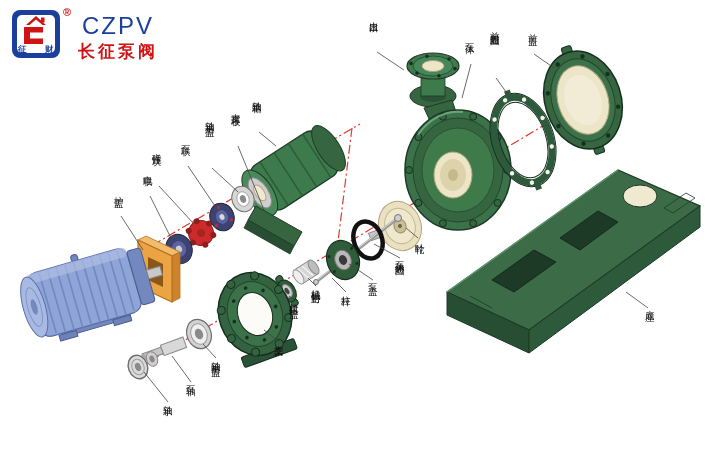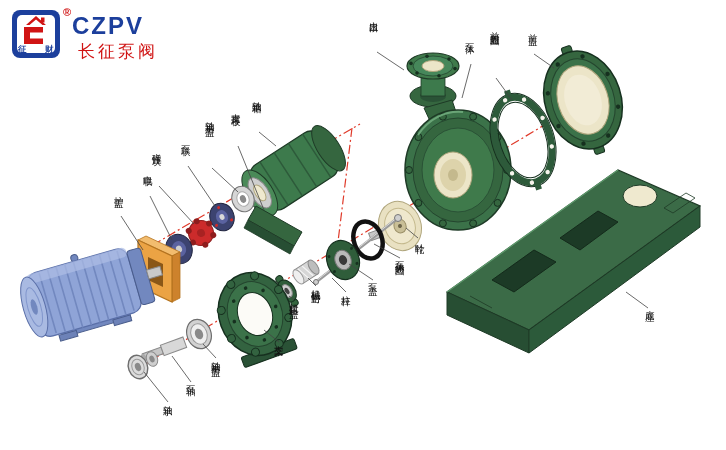--- a/index.html
+++ b/index.html
@@ -7,23 +7,23 @@
          font-family:"Liberation Sans","DejaVu Sans",sans-serif;}
   .stage svg.draw{position:absolute;left:0;top:0;}
   
   .lbl{position:absolute;writing-mode:vertical-rl;text-orientation:upright;
        font-size:9.5px;line-height:1.12;letter-spacing:1.5px;color:#111;
        font-family:"DejaVu Sans",sans-serif;white-space:nowrap;user-select:none;}
   
   .logo{position:absolute;left:12px;top:8px;width:220px;height:56px;}
   .logo .emblem{position:absolute;left:0;top:2px;}
   .logo .reg{position:absolute;left:51px;top:-2px;color:#d01414;font-size:11px;font-weight:bold;}
-  .logo .acronym{position:absolute;left:60px;top:4px;color:#1c3f9c;font-size:24px;
-                 font-weight:bold;letter-spacing:2px;font-family:"Liberation Sans",sans-serif;}
-  .logo .cn{position:absolute;left:66px;top:32px;color:#d01414;font-size:17px;font-weight:normal;
+  .logo .acronym{position:absolute;left:70px;top:4px;color:#1c3f9c;font-size:24px;
+                 font-weight:normal;letter-spacing:2px;font-family:"Liberation Sans",sans-serif;}
+  .logo .cn{position:absolute;left:66px;top:32px;color:#d01414;font-size:17px;font-weight:bold;
             letter-spacing:3px;font-family:"DejaVu Sans",sans-serif;}
 </style>
 </head>
 <body>
 
 <div class="stage">
 
   <svg class="draw" width="726" height="450" viewBox="0 0 726 450">
 
     <g>

